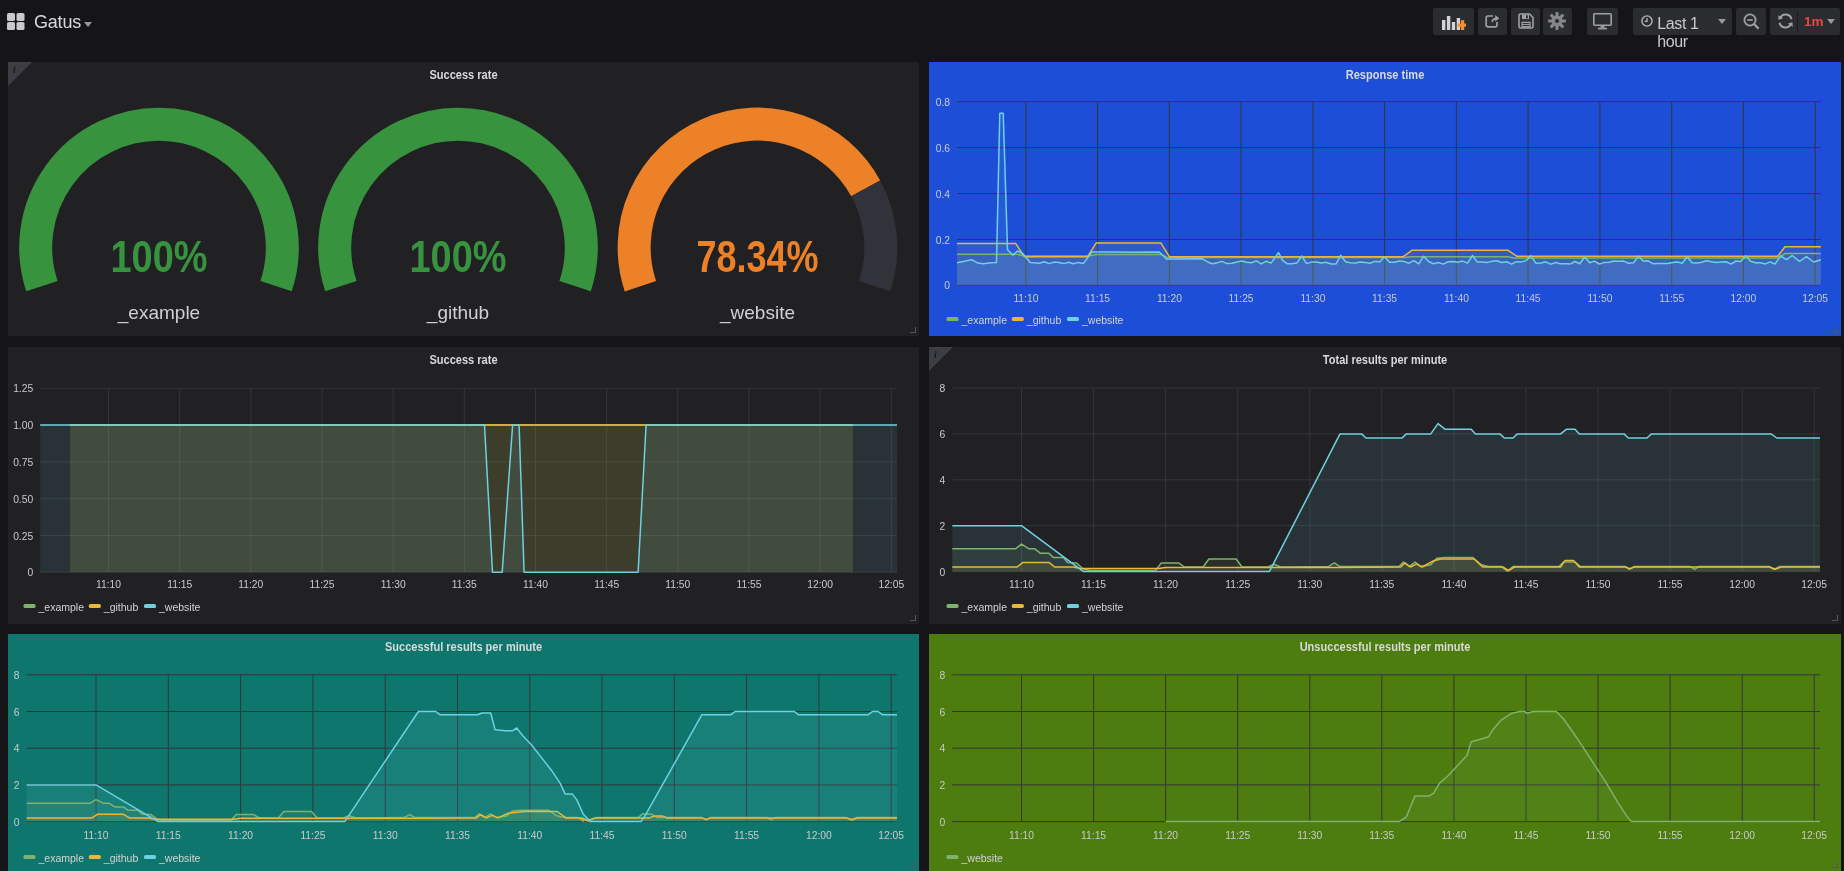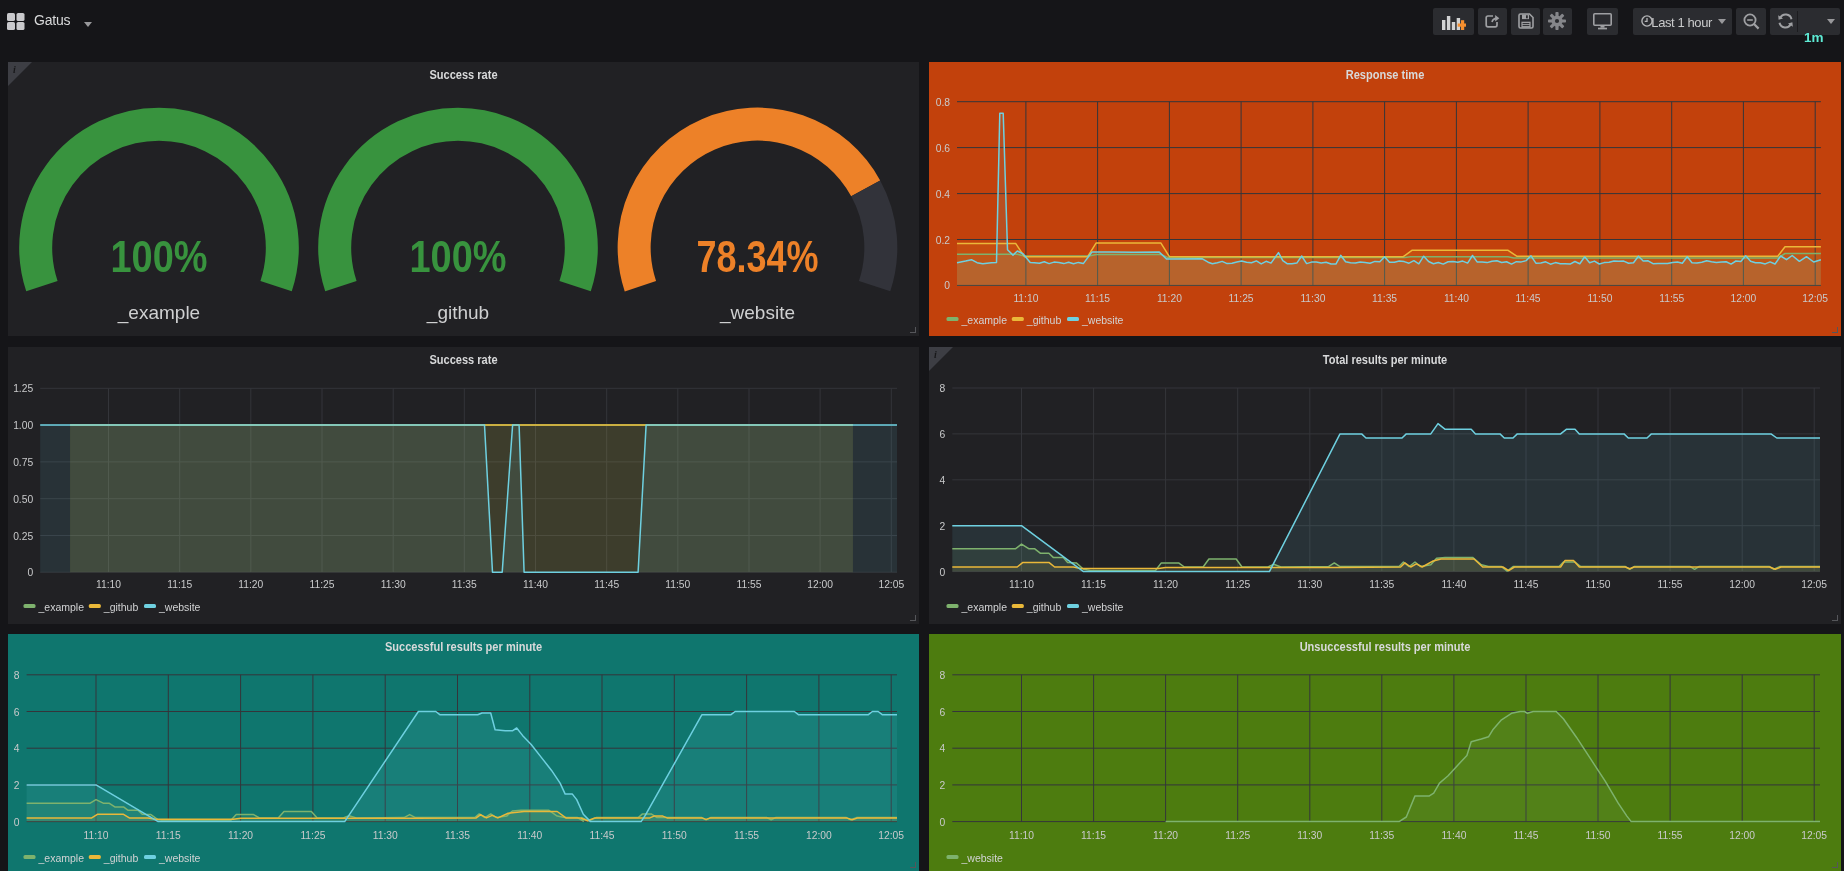--- a/index.html
+++ b/index.html
@@ -1,20 +1,20 @@
 <!DOCTYPE html>
 <html><head><meta charset="utf-8"><style>html,body{margin:0;padding:0;background:#151518;font-family:"Liberation Sans",sans-serif;}*{box-sizing:border-box}</style></head><body style="width:1844px;height:871px;overflow:hidden;position:relative">
 <div style="position:absolute;left:0;top:0;width:1844px;height:52px">
     <svg width="18" height="17" style="position:absolute;left:7px;top:13px">
       <rect x="0" y="0" width="8" height="8" rx="1.6" fill="#c9c9cc"></rect>
       <rect x="0" y="9" width="8" height="8" rx="1.6" fill="#c9c9cc"></rect>
       <rect x="9.5" y="0" width="8" height="8" rx="1.6" fill="#c9c9cc"></rect>
       <rect x="9.5" y="9" width="8" height="8" rx="1.6" fill="#c9c9cc"></rect>
     </svg>
-    <div style="position:absolute;left:34px;top:11.5px;font-size:14px;color:#d8d9da;letter-spacing:-0.2px">Gatus</div>
+    <div style="position:absolute;left:34px;top:11.5px;font-size:18px;color:#d8d9da;letter-spacing:-0.2px">Gatus</div>
     <div style="position:absolute;left:84px;top:21.5px;width:0;height:0;border-left:4.5px solid transparent;border-right:4.5px solid transparent;border-top:5px solid #98989b"></div>
     <div style="position:absolute;left:1432.5px;top:7.5px;width:41px;height:27px;background:#2b2c30;border-radius:2px">
       <svg width="24" height="17" style="position:absolute;left:9px;top:5px">
         <rect x="0" y="7" width="3.4" height="10" fill="#d2d3d4"></rect>
         <rect x="4.9" y="3" width="3.4" height="14" fill="#d2d3d4"></rect>
         <rect x="9.8" y="9" width="3.4" height="8" fill="#d2d3d4"></rect>
         <rect x="14.7" y="5" width="3.4" height="12" fill="#d2d3d4"></rect>
         <rect x="19" y="7.2" width="3.2" height="9.8" fill="#f68f2e"></rect>
         <rect x="15.7" y="10.5" width="9.8" height="3.2" fill="#f68f2e"></rect>
       </svg>
@@ -57,39 +57,39 @@
         <rect x="0.8" y="0.8" width="17.4" height="11.4" rx="1" fill="none" stroke="#9fa0a3" stroke-width="1.6"></rect>
         <rect x="7.5" y="12.5" width="4" height="2.2" fill="#9fa0a3"></rect>
         <rect x="5" y="14.7" width="9" height="1.7" fill="#9fa0a3"></rect>
       </svg>
     </div>
     <div style="position:absolute;left:1633.3px;top:7.5px;width:99px;height:27px;background:#2b2c30;border-radius:2px">
       <svg width="13" height="13" style="position:absolute;left:8px;top:7.5px">
         <circle cx="6" cy="6" r="5.1" fill="none" stroke="#b5b6b8" stroke-width="1.4"></circle>
         <path d="M6 3 V6.4 H3.7" fill="none" stroke="#b5b6b8" stroke-width="1.3"></path>
       </svg>
-      <div style="position:absolute;left:18px;top:7px;font-size:13px;letter-spacing:-0.4px;color:#c9cacb">Last 1 hour</div>
+      <div style="position:absolute;left:24px;top:7px;font-size:16px;letter-spacing:-0.4px;color:#c9cacb">Last 1 hour</div>
       <div style="position:absolute;left:85px;top:11.5px;width:0;height:0;border-left:4.5px solid transparent;border-right:4.5px solid transparent;border-top:5px solid #98989b"></div>
     </div>
     <div style="position:absolute;left:1736px;top:7.5px;width:30px;height:27px;background:#2b2c30;border-radius:2px">
       <svg width="17" height="17" style="position:absolute;left:6.5px;top:5px">
         <circle cx="7" cy="7" r="5.6" fill="none" stroke="#9fa0a3" stroke-width="1.8"></circle>
         <line x1="4.2" y1="7" x2="9.8" y2="7" stroke="#9fa0a3" stroke-width="1.6"></line>
         <line x1="11" y1="11" x2="15.6" y2="15.6" stroke="#9fa0a3" stroke-width="2.2"></line>
       </svg>
     </div>
     <div style="position:absolute;left:1769.9px;top:7.5px;width:70px;height:27px;background:#2b2c30;border-radius:2px">
       <svg width="17" height="16" style="position:absolute;left:7px;top:5.5px">
         <path d="M14.5 6.2 A 6 6 0 0 0 3.2 5" fill="none" stroke="#9fa0a3" stroke-width="2"></path>
         <path d="M2.5 9.8 A 6 6 0 0 0 13.8 11" fill="none" stroke="#9fa0a3" stroke-width="2"></path>
         <path d="M1.2 2.2 L1.6 6.8 L6 5.4 Z" fill="#9fa0a3"></path>
         <path d="M15.8 13.8 L15.4 9.2 L11 10.6 Z" fill="#9fa0a3"></path>
       </svg>
       <div style="position:absolute;left:27px;top:3px;width:1px;height:21px;background:#1c1c1f"></div>
-      <div style="position:absolute;left:34px;top:22px;font-size:13.5px;font-weight:bold;color:#5eead4">1m</div>
+      <div style="position:absolute;left:34px;top:6px;font-size:13.5px;font-weight:bold;color:#ef4444">1m</div>
       <div style="position:absolute;left:57px;top:11.5px;width:0;height:0;border-left:4.5px solid transparent;border-right:4.5px solid transparent;border-top:5px solid #98989b"></div>
     </div>
   </div>
 <div style="position:absolute;left:8px;top:62px;width:911px;height:274px;background:#212124">
     <div style="position:absolute;left:0;top:0;width:100%;height:25px;text-align:center;font-size:13px;font-weight:bold;color:#d8d9da;line-height:25px;transform:scaleX(0.85)">Success rate</div>
     <svg width="911" height="274" style="position:absolute;left:0;top:0">
       <path d="M 33.9 224.2 A 123.3 123.3 0 1 1 268.1 224.2" fill="none" stroke="#38933e" stroke-width="33"></path>
       <text x="151.0" y="210" text-anchor="middle" font-size="45" font-weight="bold" fill="#38933e" textLength="97" lengthAdjust="spacingAndGlyphs">100%</text>
       <path d="M 332.9 224.2 A 123.3 123.3 0 1 1 567.1 224.2" fill="none" stroke="#38933e" stroke-width="33"></path>
       <text x="450.0" y="210" text-anchor="middle" font-size="45" font-weight="bold" fill="#38933e" textLength="97" lengthAdjust="spacingAndGlyphs">100%</text>
@@ -97,21 +97,21 @@
       <path d="M 857.7 126.4 A 123.3 123.3 0 0 1 866.6 224.2" fill="none" stroke="#32333a" stroke-width="33"></path>
       <text x="749.5" y="210" text-anchor="middle" font-size="45" font-weight="bold" fill="#ed8128" textLength="122" lengthAdjust="spacingAndGlyphs">78.34%</text>
       <text x="151.0" y="257" text-anchor="middle" font-size="19" fill="#cfd0d1">_example</text>
       <text x="450.0" y="257" text-anchor="middle" font-size="19" fill="#cfd0d1">_github</text>
       <text x="749.5" y="257" text-anchor="middle" font-size="19" fill="#cfd0d1">_website</text>
     </svg>
     <div style="position:absolute;right:3px;bottom:3px;width:6px;height:6px;border-right:1px solid #55565a;border-bottom:1px solid #55565a"></div>
     <div style="position:absolute;left:0;top:0;width:0;height:0;border-top:24px solid #3d3e44;border-right:24px solid transparent"></div>
     <div style="position:absolute;left:5px;top:2px;font:italic bold 10px 'Liberation Serif',serif;color:#18181a">i</div>
   </div>
-<div style="position:absolute;left:929px;top:62px;width:912px;height:274px;background:#c2410c">
+<div style="position:absolute;left:929px;top:62px;width:912px;height:274px;background:#1d4ed8">
     <div style="position:absolute;left:0;top:0;width:100%;height:25px;text-align:center;font-size:13px;font-weight:bold;color:#d8d9da;line-height:25px;transform:scaleX(0.85)">Response time</div>
     <svg width="912" height="274" style="position:absolute;left:0;top:0">
       <line x1="28.0" y1="223.4" x2="891.9" y2="223.4" stroke="#34353a" stroke-width="1"></line>
       <line x1="28.0" y1="177.5" x2="891.9" y2="177.5" stroke="#34353a" stroke-width="1"></line>
       <line x1="28.0" y1="131.6" x2="891.9" y2="131.6" stroke="#34353a" stroke-width="1"></line>
       <line x1="28.0" y1="85.6" x2="891.9" y2="85.6" stroke="#34353a" stroke-width="1"></line>
       <line x1="28.0" y1="39.7" x2="891.9" y2="39.7" stroke="#34353a" stroke-width="1"></line>
       <line x1="96.9" y1="39.7" x2="96.9" y2="223.4" stroke="#34353a" stroke-width="1"></line>
       <line x1="168.6" y1="39.7" x2="168.6" y2="223.4" stroke="#34353a" stroke-width="1"></line>
       <line x1="240.4" y1="39.7" x2="240.4" y2="223.4" stroke="#34353a" stroke-width="1"></line>

